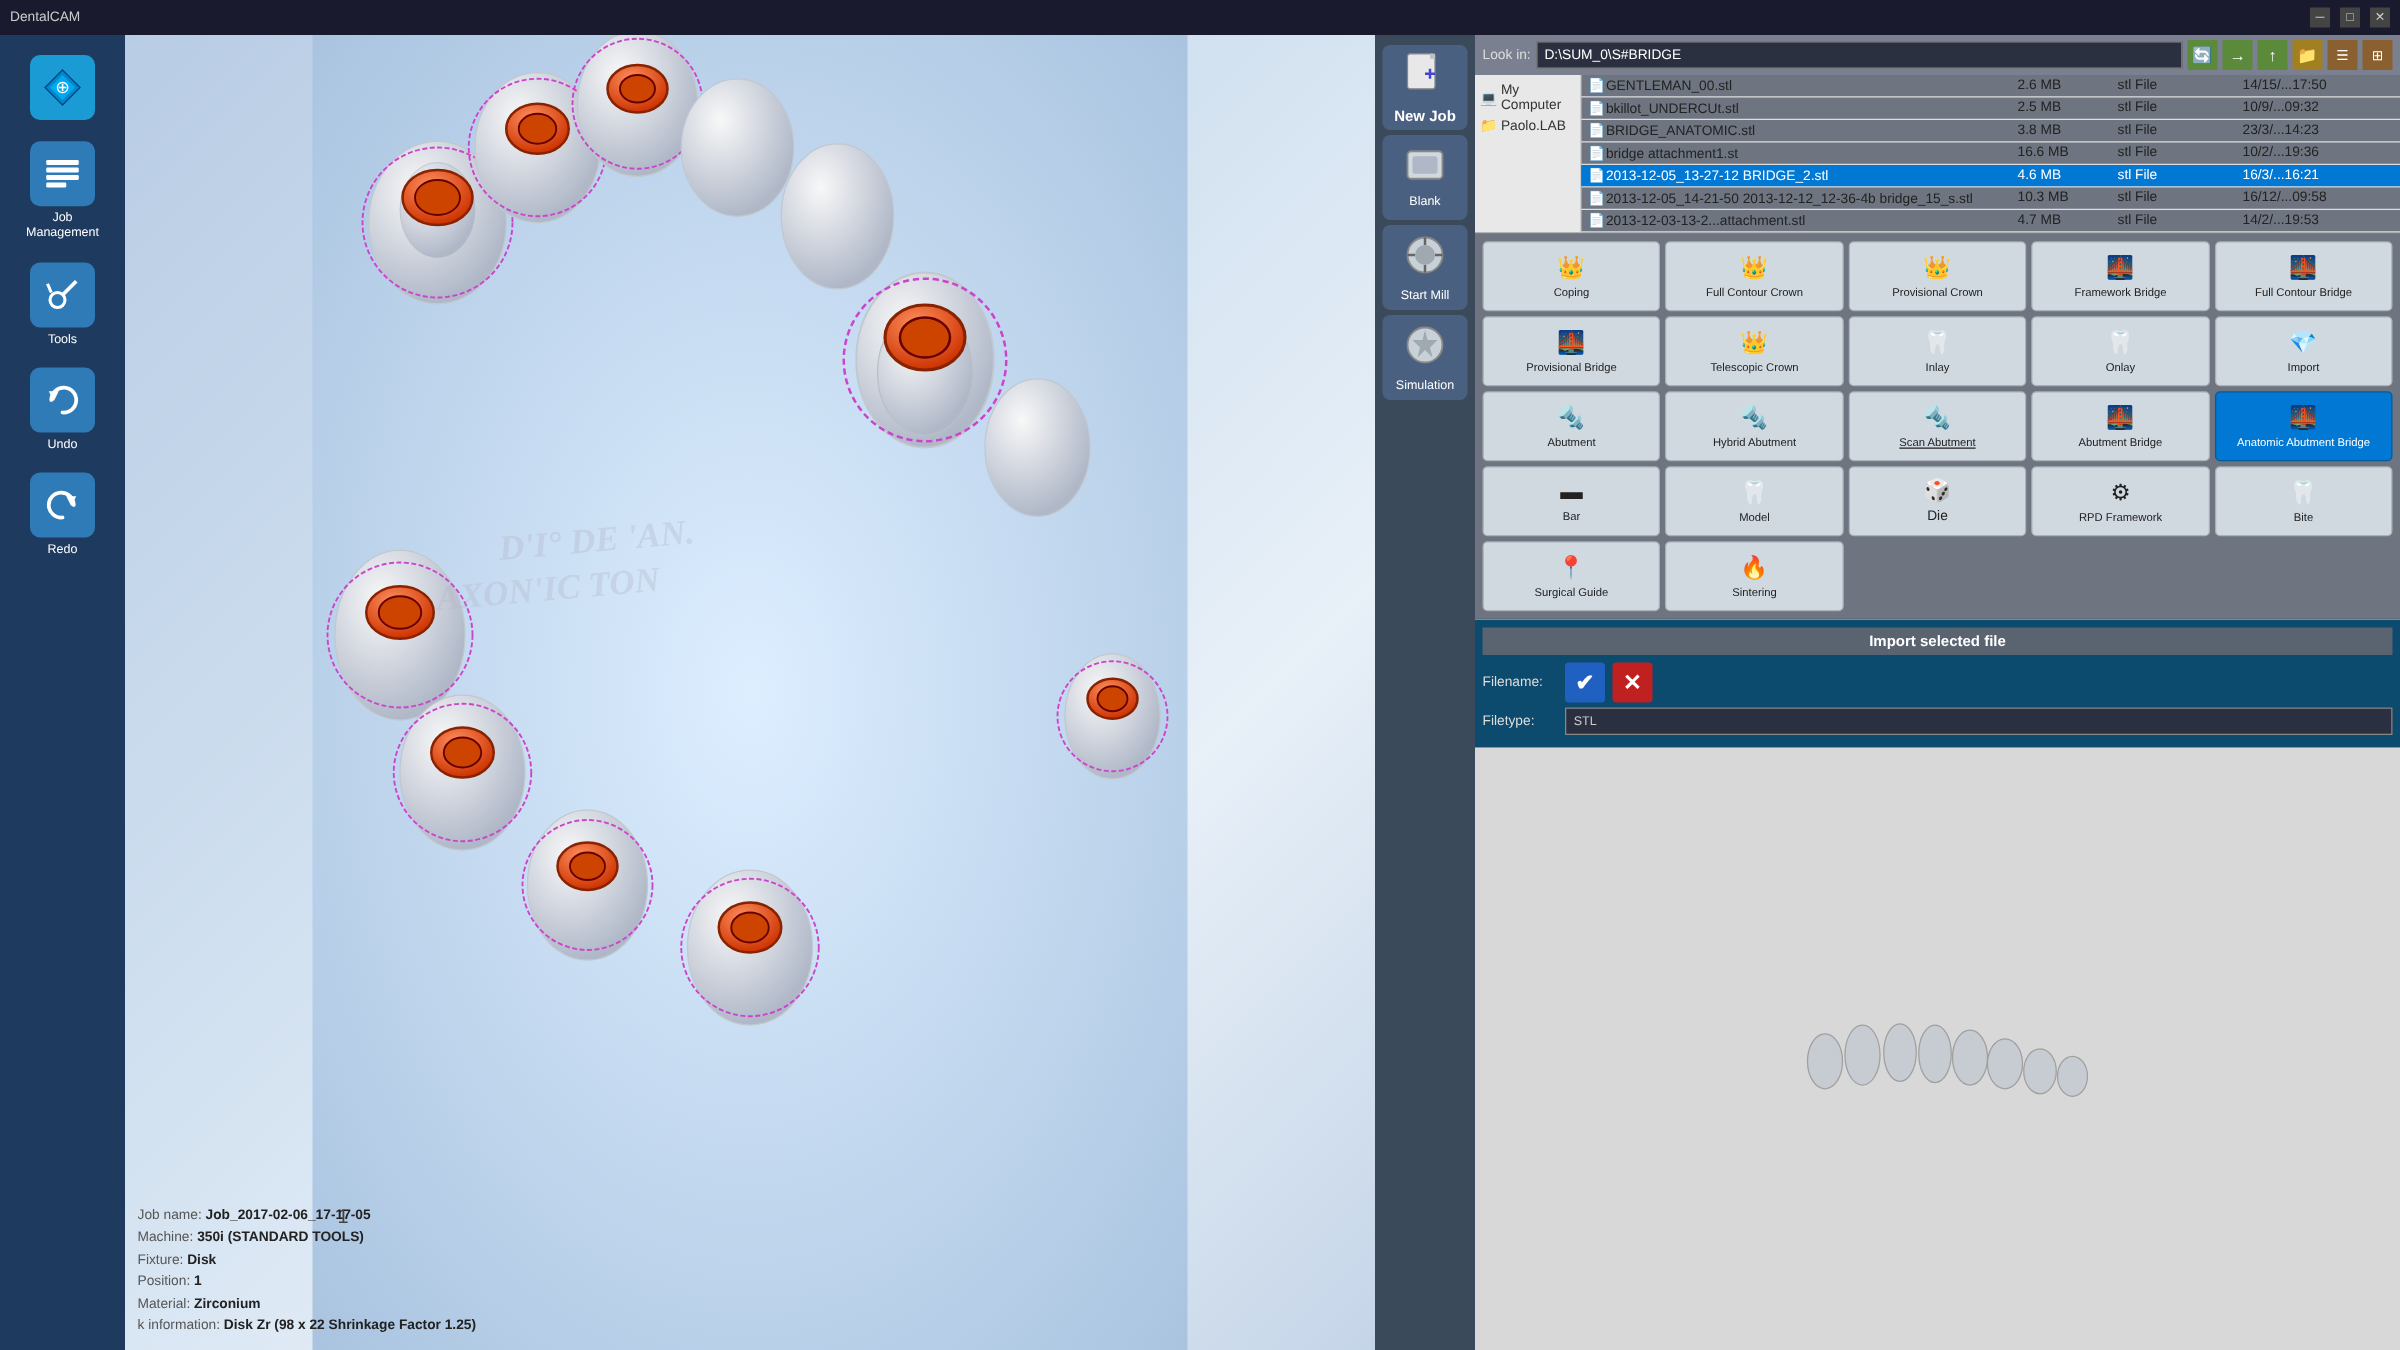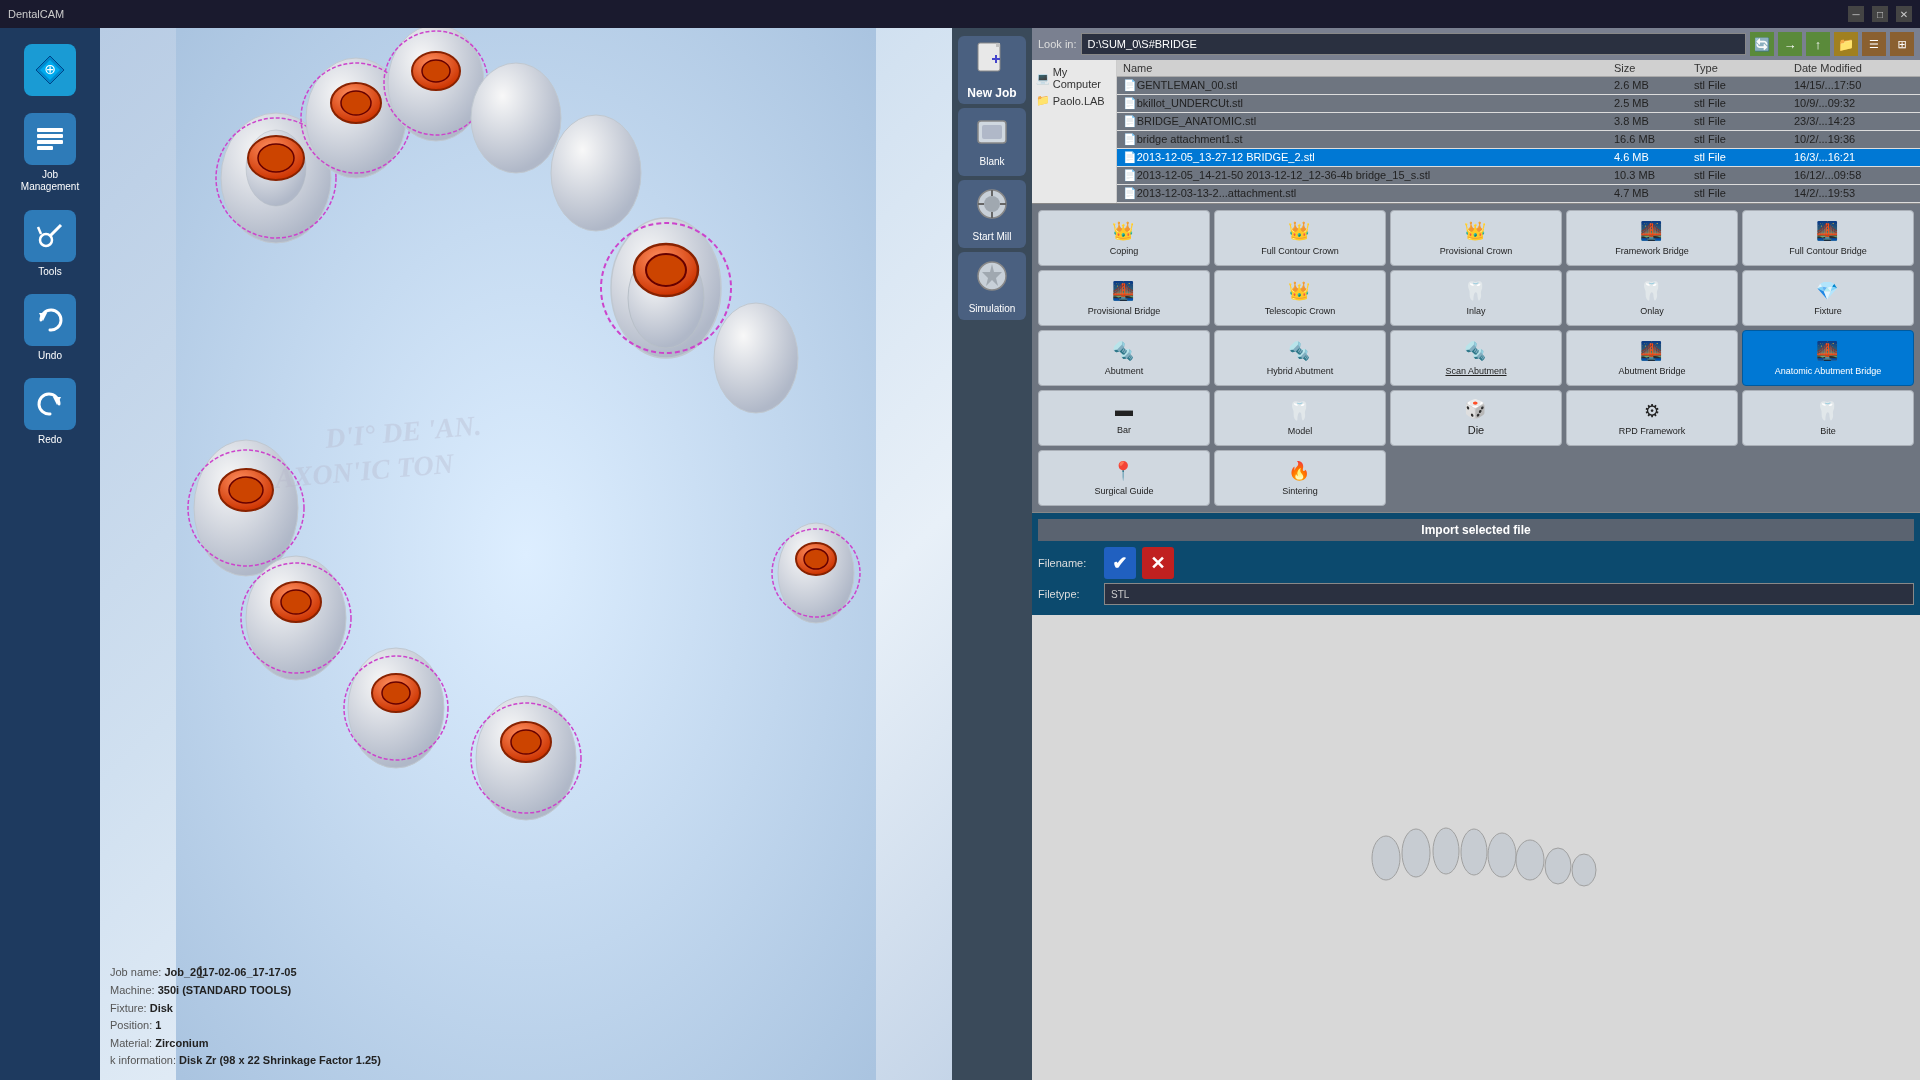--- a/index.html
+++ b/index.html
@@ -59,21 +59,21 @@
     }
     .tool-btn {
       width: 68px; height: 68px; background: #4a6080; border-radius: 6px;
       display: flex; flex-direction: column; align-items: center; justify-content: center;
       cursor: pointer; color: white; font-size: 10px; text-align: center; gap: 3px;
     }
     .tool-icon { font-size: 22px; }
 
     
     .right-panel {
-      width: 888px; background: #5a6370; display: flex; flex-direction: column;
+      width: 740px; background: #5a6370; display: flex; flex-direction: column;
       flex-shrink: 0;
     }
 
     
     .file-browser {
       background: #6e7580; border-bottom: 1px solid #888;
     }
     .file-browser-toolbar {
       display: flex; align-items: center; padding: 4px 6px; gap: 4px; background: #7a8090;
     }
@@ -410,26 +410,20 @@
           <div class="tree-item">
             <span>💻</span>
             <span>My Computer</span>
           </div>
           <div class="tree-item">
             <span>📁</span>
             <span>Paolo.LAB</span>
           </div>
         </div>
         <div class="file-list-body">
-          <div class="file-list-header">
-            <span>Name</span>
-            <span>Size</span>
-            <span>Type</span>
-            <span>Date Modified</span>
-          </div>
           <div id="file-list">
               <div class="file-item">
     <span><span class="stl-icon">📄</span>GENTLEMAN_00.stl</span>
     <span>2.6 MB</span>
     <span>stl File</span>
     <span>14/15/...17:50</span>
   </div>
               <div class="file-item">
     <span><span class="stl-icon">📄</span>bkillot_UNDERCUt.stl</span>
     <span>2.5 MB</span>
@@ -503,21 +497,21 @@
         <div class="type-btn">
           <span class="type-btn-icon">🦷</span>
           <span style="font-size:9px;line-height:1.2;">Inlay</span>
         </div>
         <div class="type-btn">
           <span class="type-btn-icon">🦷</span>
           <span style="font-size:9px;line-height:1.2;">Onlay</span>
         </div>
         <div class="type-btn">
           <span class="type-btn-icon">💎</span>
-          <span style="font-size:9px;line-height:1.2;">Fixture</span>
+          <span style="font-size:9px;line-height:1.2;">Import</span>
         </div>
         <div class="type-btn">
           <span class="type-btn-icon">🔩</span>
           <span style="font-size:9px;line-height:1.2;">Abutment</span>
         </div>
         <div class="type-btn">
           <span class="type-btn-icon">🔩</span>
           <span style="font-size:9px;line-height:1.2;">Hybrid Abutment</span>
         </div>
         <div class="type-btn">

